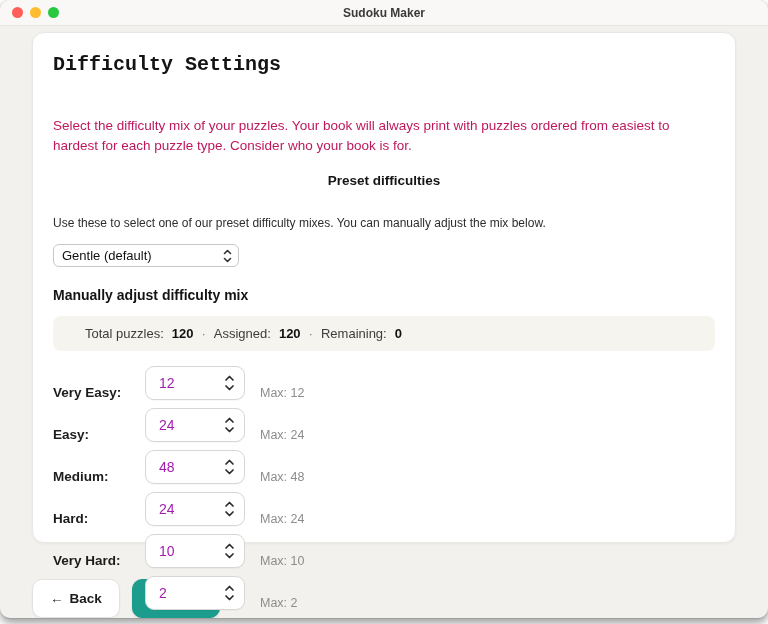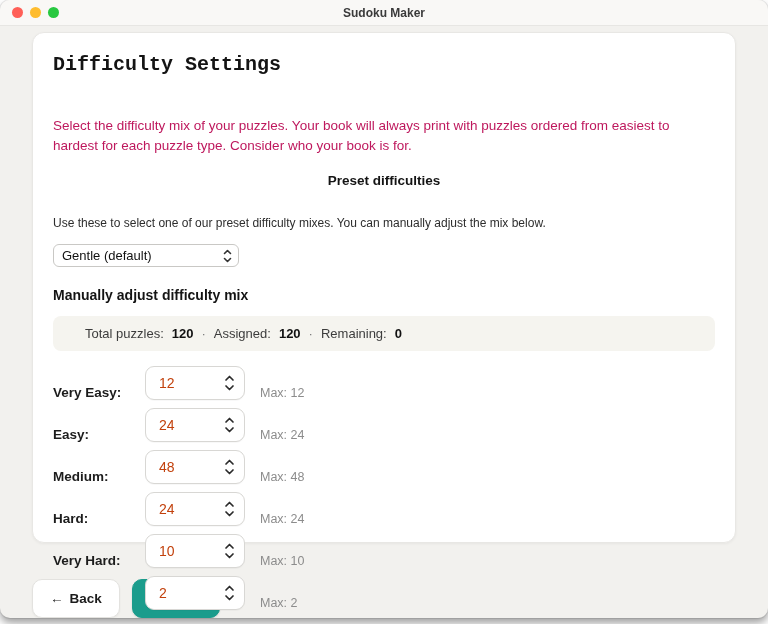--- a/index.html
+++ b/index.html
@@ -83,21 +83,21 @@
   .num-box {
     position: relative; width: 100px; height: 34px;
     border: 1px solid #d8d7d4; border-radius: 9px;
     background: #fff;
     box-shadow: 0 1px 1px rgba(0,0,0,0.03);
   }
   .num-box input {
     width: 100%; height: 100%;
     border: none; outline: none; background: transparent;
     font-family: "Liberation Sans", sans-serif;
-    font-size: 14px; color: #c2410c;
+    font-size: 14px; color: #a21caf;
     padding: 0 26px 0 13px;
     border-radius: 9px;
   }
   .spinner {
     position: absolute; right: 9px; top: 50%; transform: translateY(-50%);
     display: flex; cursor: pointer;
   }
   .max-text { font-size: 12.5px; color: #8c8c8c; margin-left: 15px; }
   
   .footer { padding: 15px 32px 0; display: flex; gap: 12px; }

